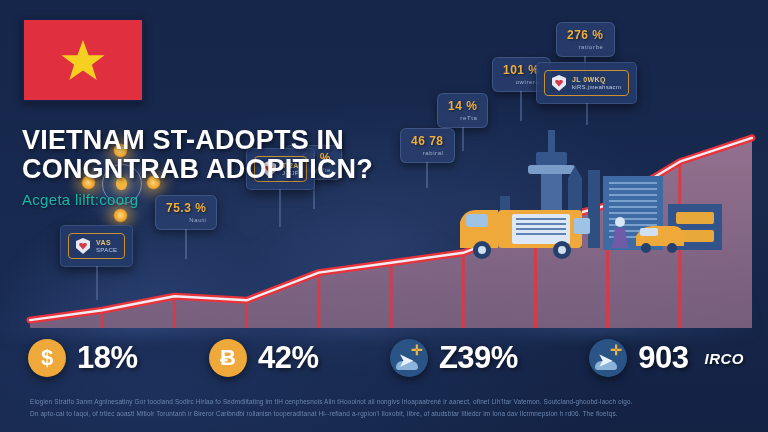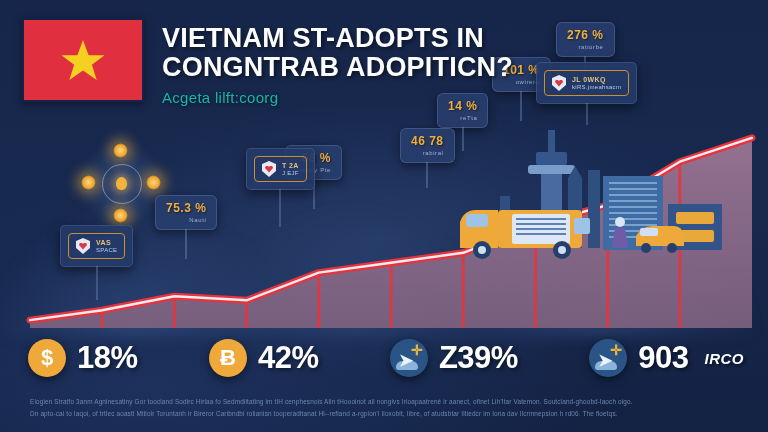--- a/index.html
+++ b/index.html
@@ -18,21 +18,21 @@
   }
   .bg-mountain{
     position:absolute;left:0;right:0;bottom:95px;height:190px;
     background:
       radial-gradient(ellipse 28% 100% at 18% 100%, rgba(56,84,140,.55), rgba(0,0,0,0) 70%),
       radial-gradient(ellipse 26% 100% at 46% 100%, rgba(52,78,132,.45), rgba(0,0,0,0) 70%),
       radial-gradient(ellipse 30% 100% at 78% 100%, rgba(60,90,148,.40), rgba(0,0,0,0) 70%);
     filter:blur(6px);
   }
   
-  .header{position:absolute;left:22px;top:18px;right:20px;display:flex;align-items:flex-start;gap:18px;}
+  .header{position:absolute;left:22px;top:18px;right:20px;display:flex;align-items:flex-start;gap:18px;flex-direction:column;}
   .flag{
     width:118px;height:80px;background:#e03040;border:2px solid #132murky;
     border:2px solid #14224a;box-shadow:0 2px 8px rgba(0,0,0,.45);
     display:flex;align-items:center;justify-content:center;flex:0 0 auto;
   }
   .star{
     width:0;height:0;position:relative;
     color:#f5d020;font-size:44px;line-height:0;
   }
   .star svg{display:block;position:absolute;left:-23px;top:-22px;}

